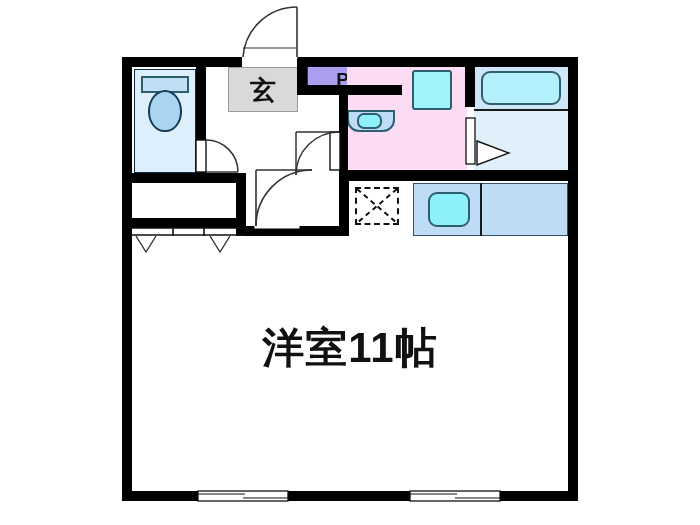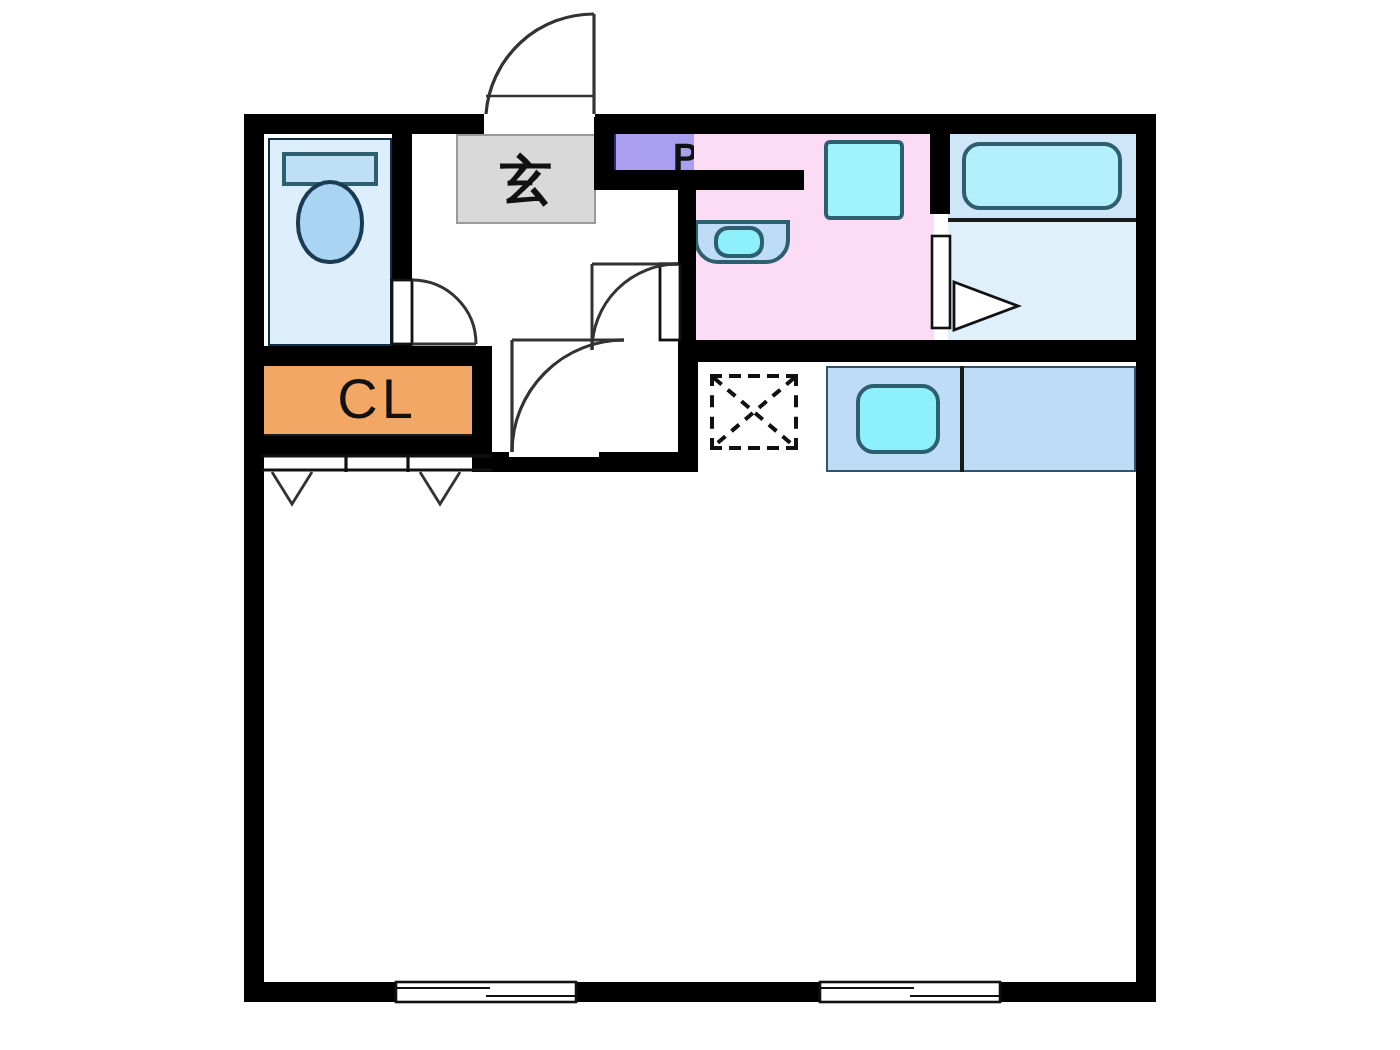--- a/index.html
+++ b/index.html
@@ -85,23 +85,20 @@
   <div class="abs fill-kitchen" style="left:413px;top:183px;width:68px;height:53px;"></div>
   <div class="abs fill-kitchen" style="left:481px;top:183px;width:87px;height:53px;"></div>
   <div class="abs k-sink" style="left:428px;top:192px;width:42px;height:35px;"></div>
 
   <div class="abs washer" style="left:355px;top:187px;width:44px;height:38px;"></div>
   <svg class="ov">
     <line x1="357" y1="189" x2="397" y2="223" stroke="#111" stroke-width="2" stroke-dasharray="5,4"></line>
     <line x1="397" y1="189" x2="357" y2="223" stroke="#111" stroke-width="2" stroke-dasharray="5,4"></line>
   </svg>
 
-  <div class="abs fill-cl lbl lbl-cl" style="left:131px;top:182px;width:115px;height:36px;">
-    <span>CL</span>
-  </div>
 
   <div class="abs wall" style="left:122px;top:57px;width:120px;height:10px;"></div>
   <div class="abs wall" style="left:297px;top:57px;width:281px;height:10px;"></div>
   <div class="abs wall" style="left:122px;top:57px;width:10px;height:444px;"></div>
   <div class="abs wall" style="left:568px;top:57px;width:10px;height:444px;"></div>
   <div class="abs wall" style="left:122px;top:491px;width:456px;height:10px;"></div>
 
   <div class="abs wall" style="left:196px;top:57px;width:10px;height:116px;"></div>
   <div class="abs wall" style="left:122px;top:173px;width:84px;height:10px;"></div>
 
@@ -154,14 +151,17 @@
 
     <rect x="198" y="491" width="90" height="10" fill="#ffffff" stroke="#111" stroke-width="1.3"></rect>
     <line x1="198" y1="494" x2="245" y2="494" stroke="#111" stroke-width="1.1"></line>
     <line x1="243" y1="498" x2="288" y2="498" stroke="#111" stroke-width="1.1"></line>
 
     <rect x="410" y="491" width="90" height="10" fill="#ffffff" stroke="#111" stroke-width="1.3"></rect>
     <line x1="410" y1="494" x2="457" y2="494" stroke="#111" stroke-width="1.1"></line>
     <line x1="455" y1="498" x2="500" y2="498" stroke="#111" stroke-width="1.1"></line>
   </svg>
 
+  <div class="abs lbl lbl-room" style="left:190px;top:320px;width:320px;height:56px;">
+    <span>洋室11帖</span>
+  </div>
 
 </div>
 
 </body></html>

